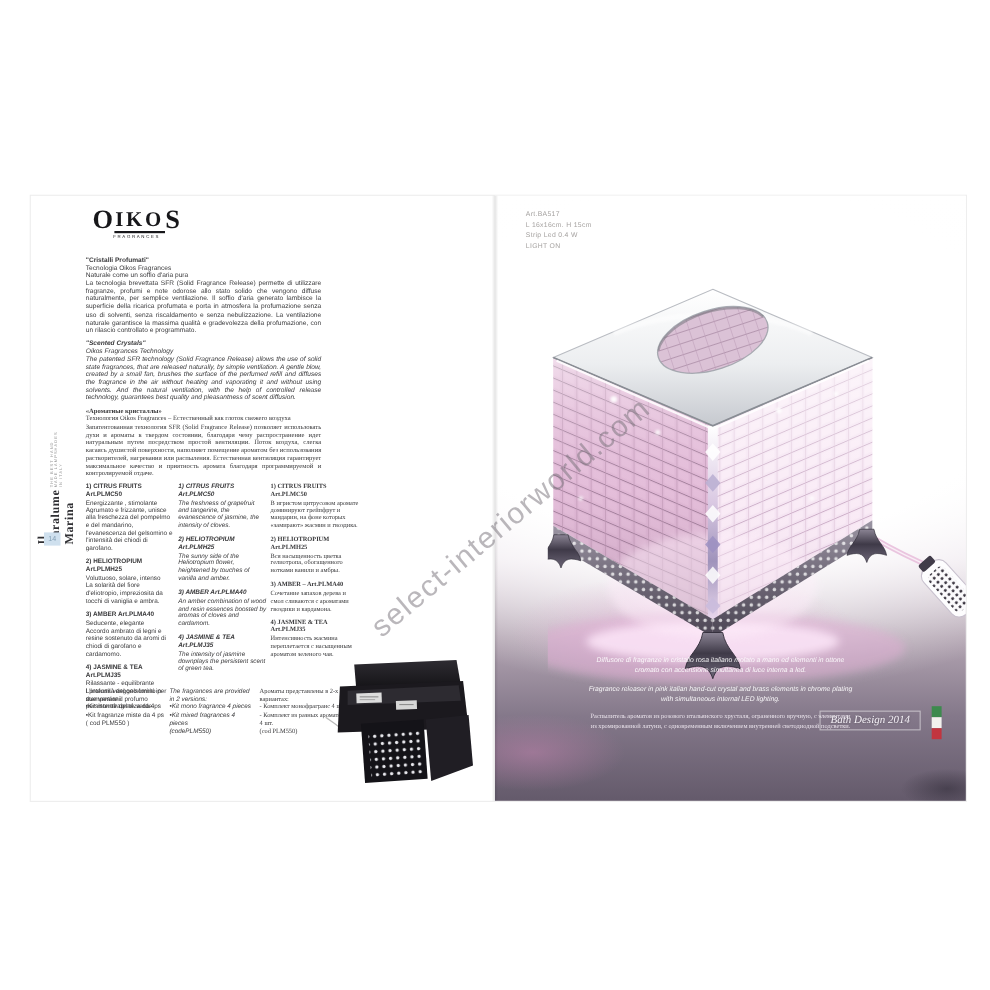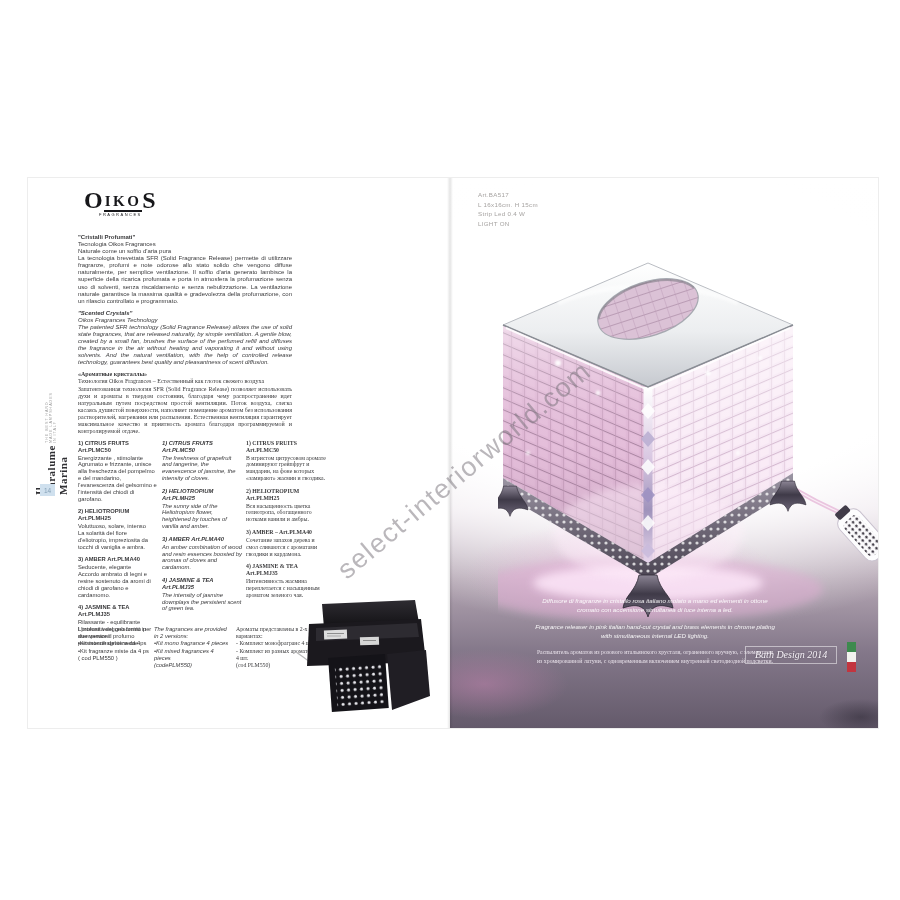--- a/index.html
+++ b/index.html
@@ -14,21 +14,21 @@
   .spine{position:absolute;left:33px;top:385px;height:110px;display:flex;flex-direction:row;}
   .spine-inner{writing-mode:vertical-rl;transform:rotate(180deg);display:flex;gap:2px;align-items:center;}
   .spine-title{font-family:"Liberation Serif",serif;font-size:11px;font-weight:bold;color:#2f2f33;letter-spacing:.5px;}
   .spine-sub{font-size:3.6px;color:#9a9a9a;letter-spacing:1px;text-transform:uppercase;}
   .page-badge{position:absolute;left:40px;top:484px;width:15px;height:12px;background:#cfe0ee;
               color:#85a0b6;font-size:6.5px;display:flex;align-items:center;justify-content:center;}
   
   .oikos{display:inline-block;line-height:1;}
   .oikos .row{display:flex;align-items:flex-end;font-family:"Liberation Serif",serif;font-weight:bold;letter-spacing:1px;}
   .oikos .big{font-size:24px;}
-  .oikos .mid{font-size:15px;letter-spacing:2.5px;padding:0 1px 1px 1px;border-bottom:2px solid currentColor;}
+  .oikos .mid{font-size:19px;letter-spacing:2.5px;padding:0 1px 1px 1px;border-bottom:2px solid currentColor;}
   .oikos .sub{display:block;text-align:center;font-size:4px;letter-spacing:1.5px;margin-top:1px;}
   .logo-top{position:absolute;left:84px;top:188px;color:#17171a;}
   
   .intro{position:absolute;left:78px;top:234px;width:214px;font-size:6px;line-height:1.18;text-align:justify;}
   .intro .blk{margin:0 0 5px 0;}
   .intro .t{font-weight:bold;}
   .blk.en{font-style:italic;}
   .blk.ru{font-family:"Liberation Serif",serif;}
   .frags{position:absolute;left:78px;top:440px;width:252px;display:grid;grid-template-columns:80px 80px 80px;gap:0 4px;
          font-size:5.8px;line-height:1.18;}

